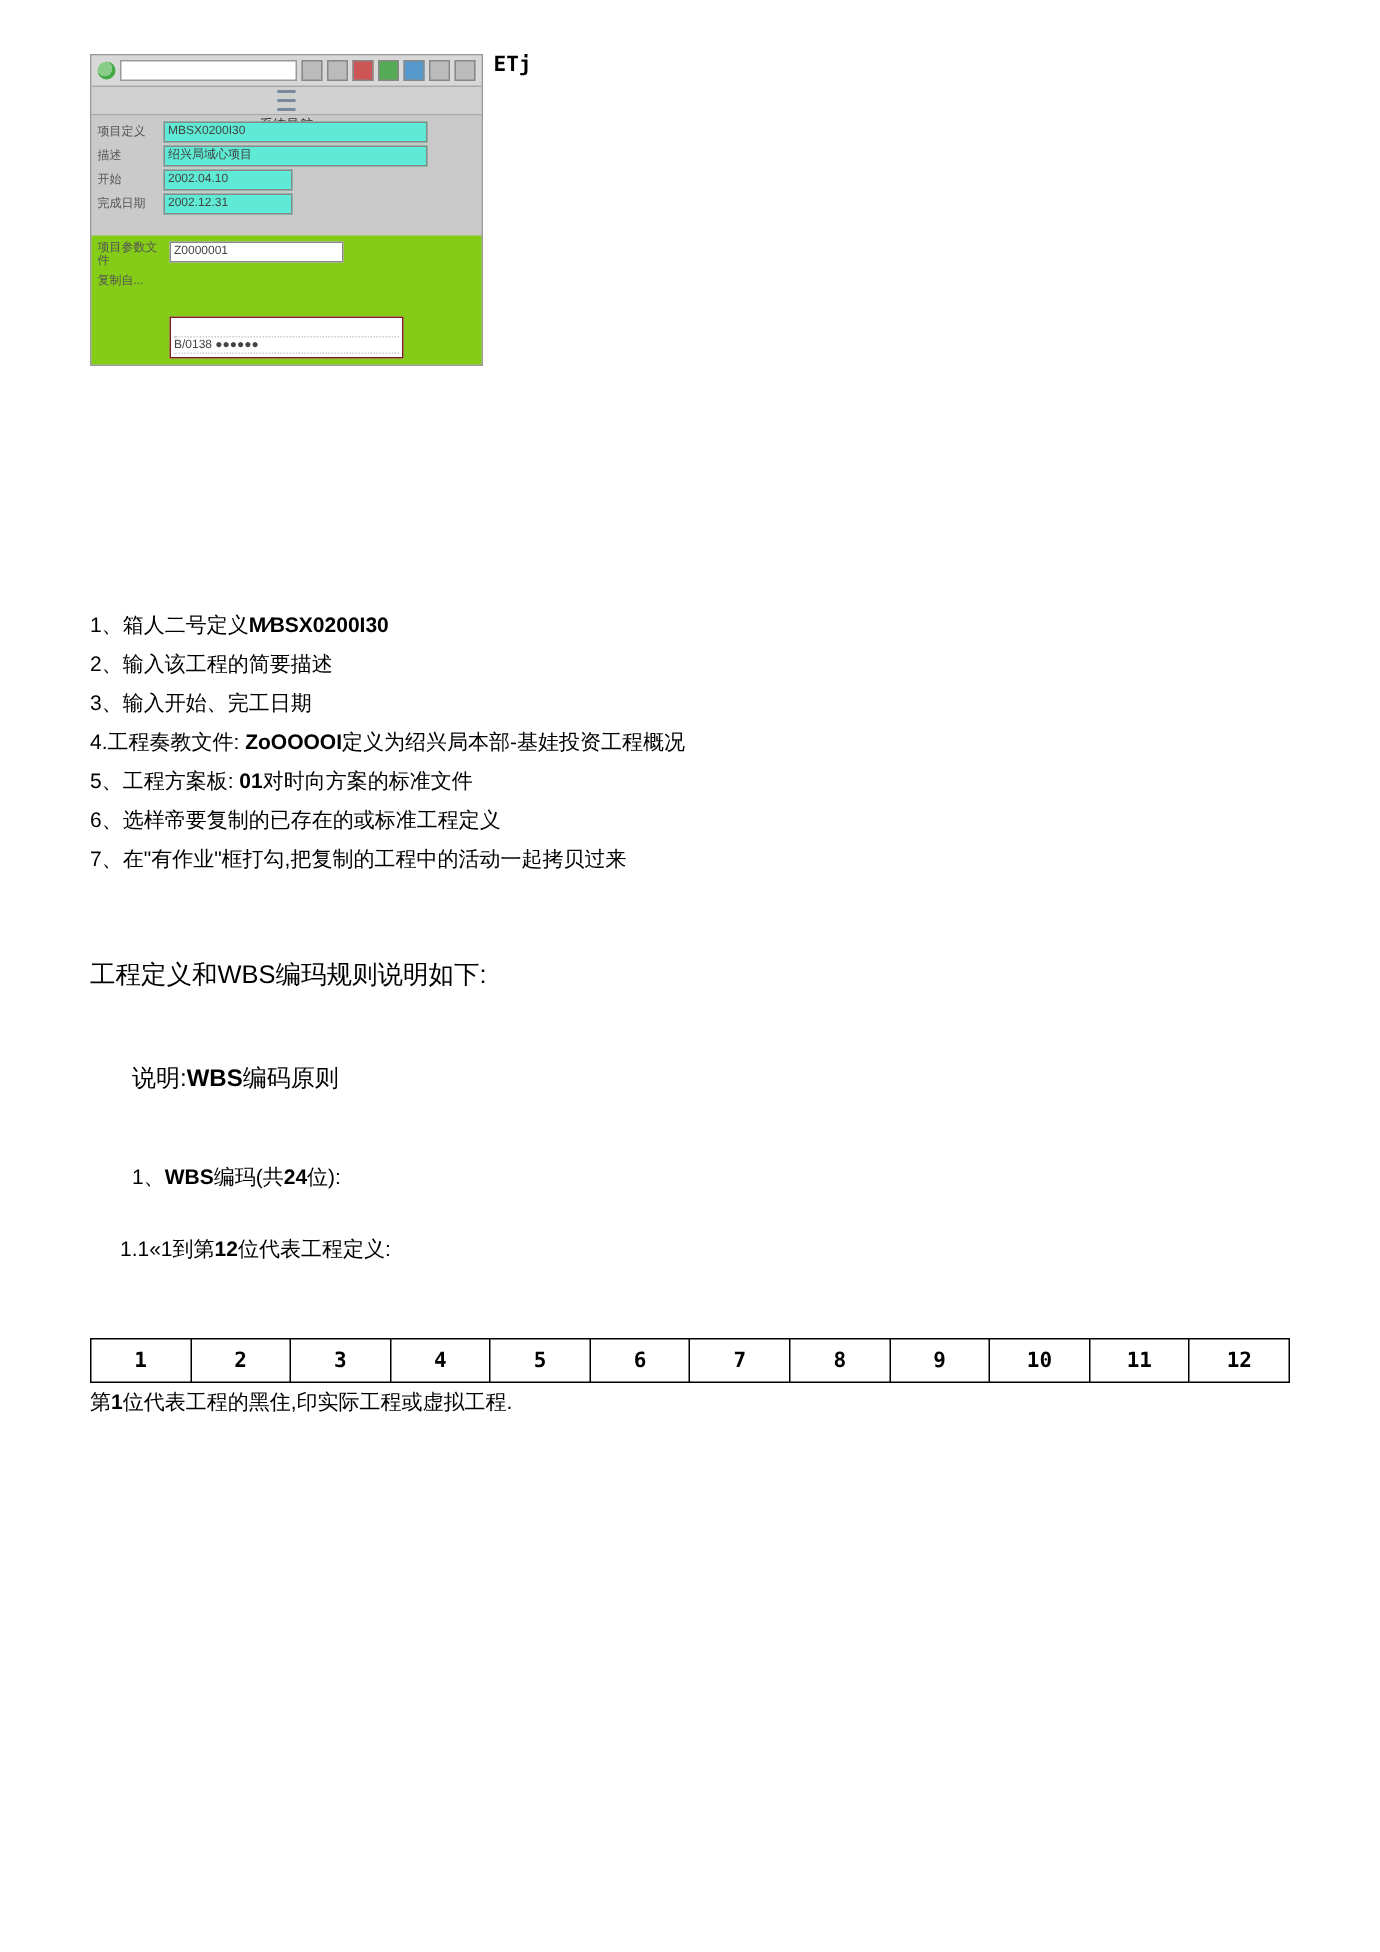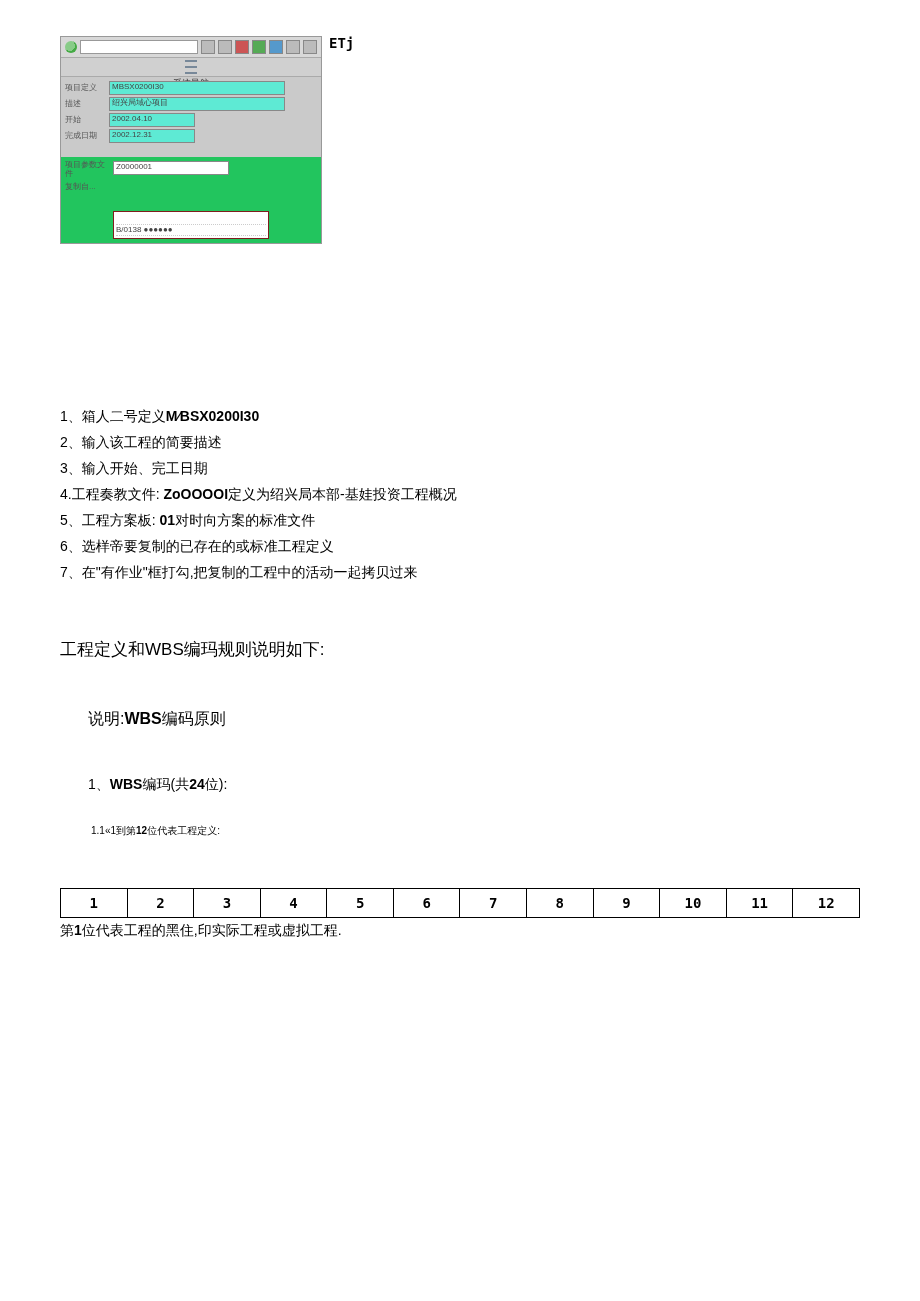--- a/index.html
+++ b/index.html
@@ -93,21 +93,21 @@
     font-size: 8px;
     color: #444;
     overflow: hidden;
     white-space: nowrap;
   }
   .w-long { width: 170px; }
   .w-med { width: 80px; }
   .section-gap { height: 6px; background: #cacaca; }
   .lower-area {
     padding: 4px;
-    background: #22c55e;
+    background: #84cc16;
   }
   .lower-row { display: flex; align-items: flex-start; gap: 4px; margin-bottom: 4px; }
   .lower-label { width: 44px; color: #555; font-size: 8px; line-height: 1.1; }
   .lower-input { height: 12px; background:#fff; border:1px solid #888; width:110px; font-size:8px; color:#444; padding:0 2px; }
   .lower-box {
     margin-left: 48px;
     width: 150px;
     border: 1px solid #7f1d1d;
     background: #fff;
     padding: 2px;
@@ -134,22 +134,22 @@
     margin-left: 28px;
     font-size: 16px;
   }
   .sub-title-2 {
     margin-top: 46px;
     margin-left: 28px;
     font-size: 14px;
   }
   .sub-text {
     margin-top: 30px;
-    margin-left: 31px;
-    font-size: 10px;
+    margin-left: 20px;
+    font-size: 14px;
   }
 
   
   table.code-table {
     margin-top: 50px;
     border-collapse: collapse;
     width: 100%;
     table-layout: fixed;
   }
   table.code-table td {

